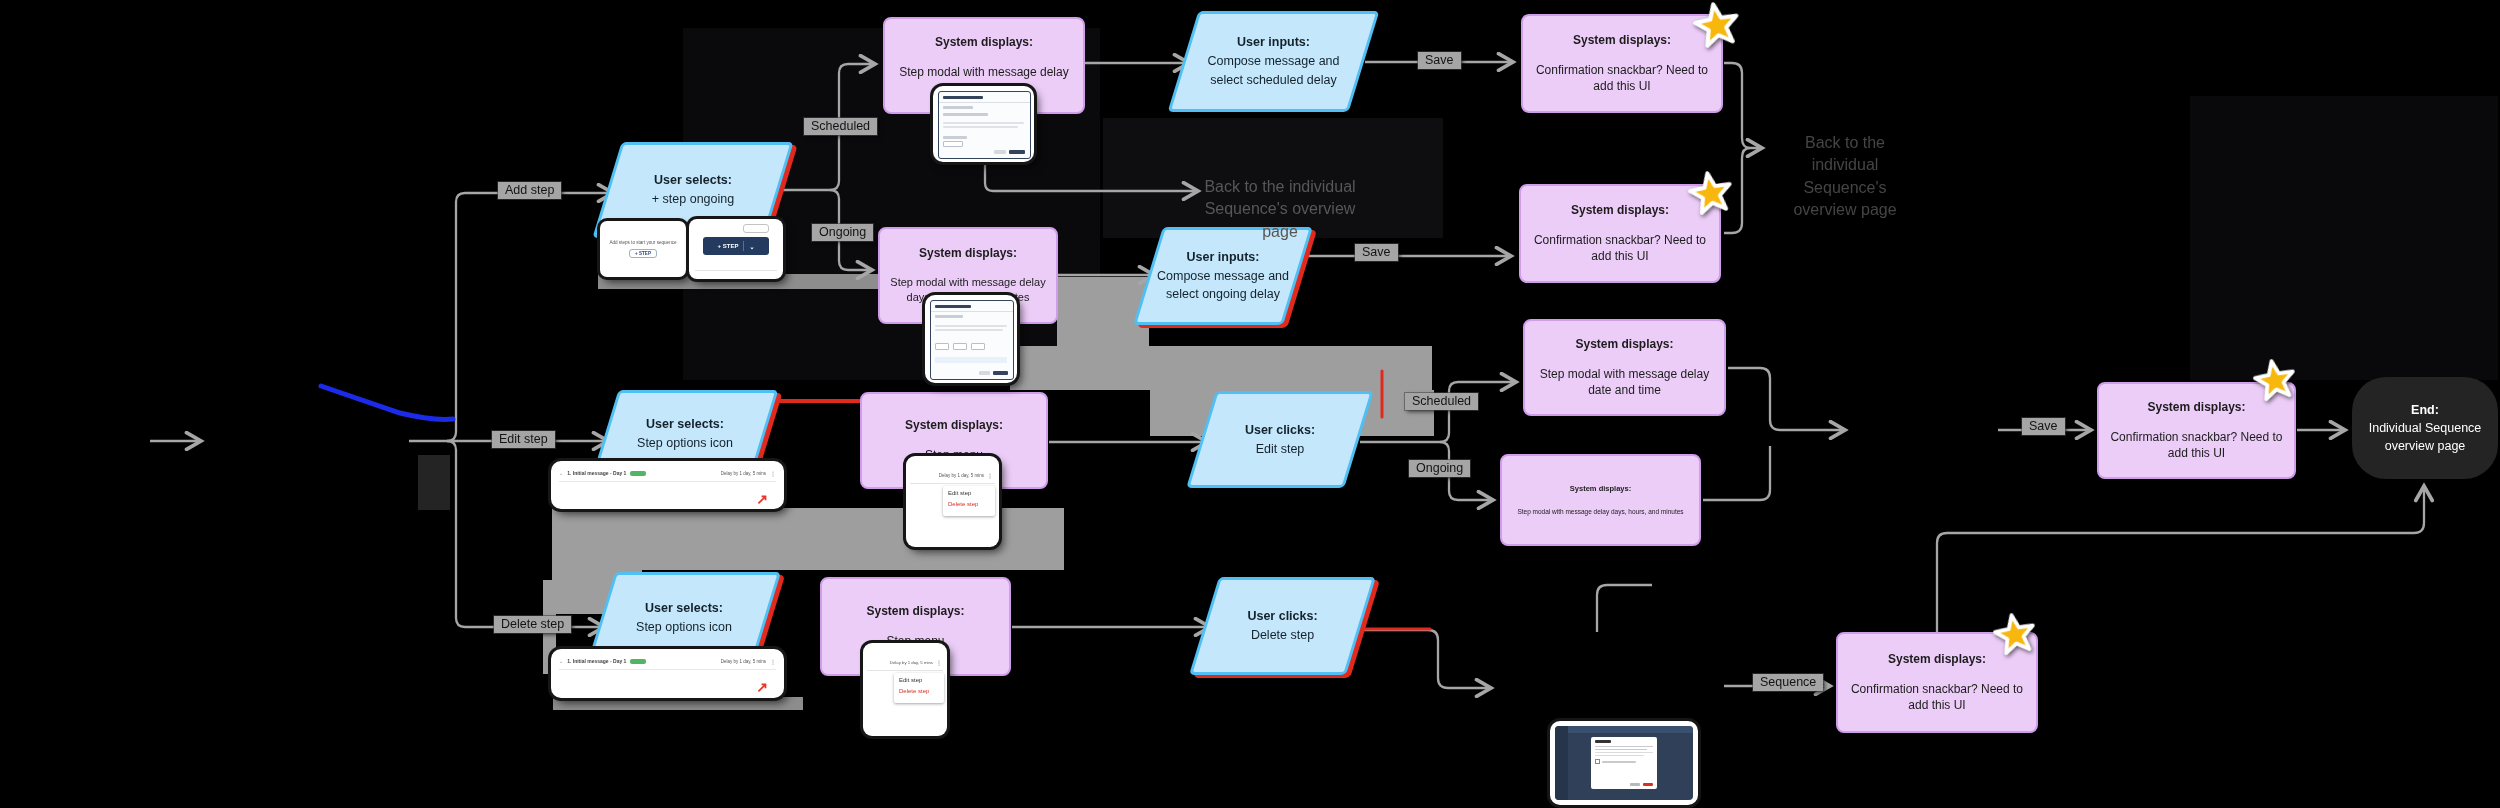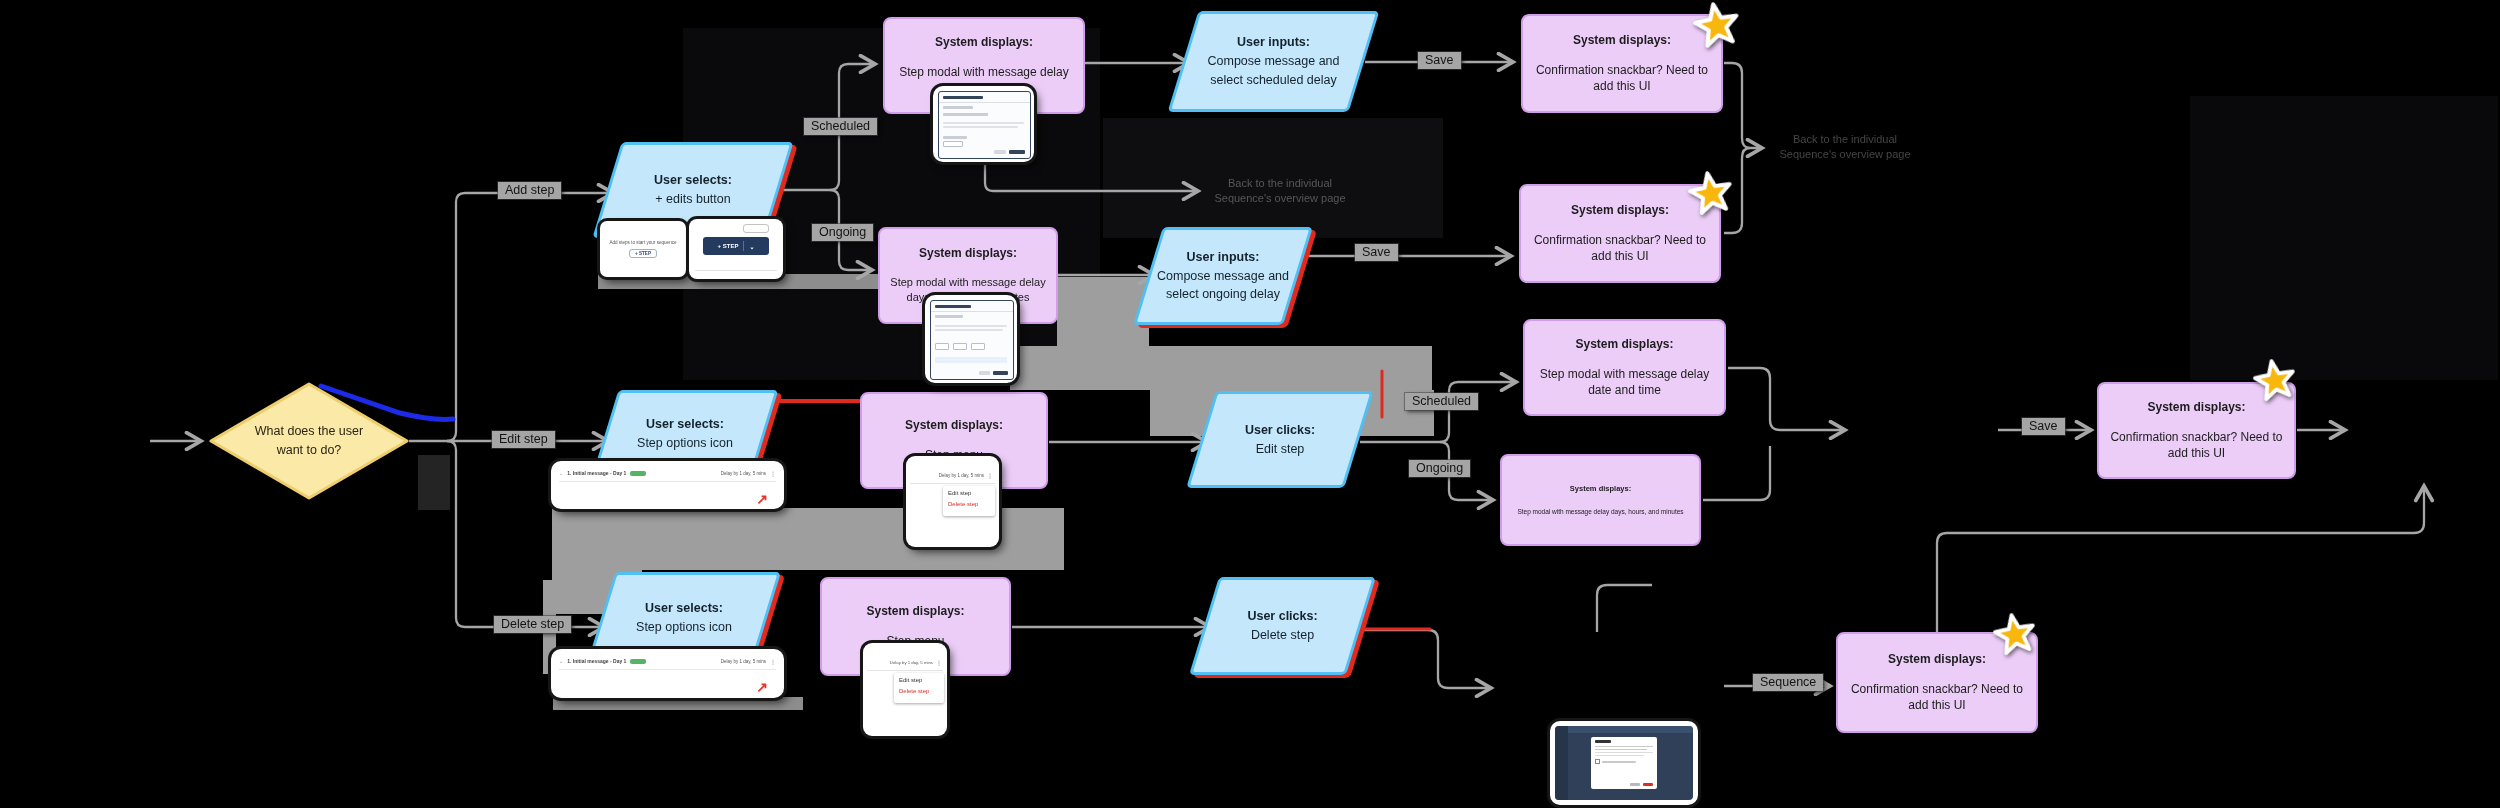--- a/index.html
+++ b/index.html
@@ -30,21 +30,21 @@
   .body{white-space:pre-line;}
   
   #decision{position:absolute;z-index:2;}
   #decision .dtext{position:absolute;inset:0;display:flex;flex-direction:column;justify-content:center;
                    text-align:center;font-size:12.5px;line-height:1.5;color:#2a2414;}
   
   .elabel{position:absolute;z-index:3;background:#A5A5A5;color:#141414;font-size:12.5px;
           padding:1px 7px 2px;white-space:nowrap;
           box-shadow:0 0 0 1px rgba(70,70,70,.55),2px 2px 4px rgba(0,0,0,.6);}
   
-  .annot{position:absolute;z-index:2;color:#575757;font-size:11px;text-align:center;
+  .annot{position:absolute;z-index:2;color:#575757;font-size:16px;text-align:center;
          white-space:pre-line;line-height:1.4;}
   .annot.dim{color:#454545;}
   
   .star{position:absolute;z-index:5;filter:drop-shadow(1px 2px 2px rgba(0,0,0,.6));}
   
   .thumb{position:absolute;z-index:4;background:#fff;
          box-shadow:0 0 0 3px #161616,4px 5px 9px rgba(0,0,0,.65);}
   .tiny{color:#555;}
   .screen{background:#FBFCFD;border:1.5px solid #33445C;border-radius:3px;position:relative;overflow:hidden;}
   .bar{background:#C9CDD4;border-radius:1px;}
@@ -110,34 +110,32 @@
       <path d="M1597,632 V595 Q1597,585 1607,585 H1652"></path>
     </g>
     <g fill="none" stroke-linecap="round">
       <path d="M773,401 H1013" stroke="#E02A1E" stroke-width="4"></path>
       <path d="M1382,371 V417" stroke="#E02A1E" stroke-width="3"></path>
       <path d="M1358,629 H1430" stroke="#E02A1E" stroke-width="3"></path>
       <path d="M321,386 L400,413 Q433,421 453,419" stroke="#1B2BE8" stroke-width="5"></path>
     </g>
   </svg>
 
-
-  <div id="decision" style="left:207px;top:380px;width:204px;height:122px;">
-    <svg width="204" height="122">
-      <polygon points="102,4 200,61 102,118 4,61" fill="#FBE9A7" stroke="#EECE6C" stroke-width="3" stroke-linejoin="round"></polygon>
-    </svg>
-    <div class="dtext body">What does the user
-want to do?</div>
-  </div>
+  <div class="terminal" style="left:2352px;top:377px;width:146px;height:102px;border-radius:34px;">
+    <span class="title">End:</span>
+    <span class="body">Individual Sequence
+overview page</span>
+  </div>
+
 
   <div class="pgram ghost" style="left:592px;top:142px;width:202px;height:96px;">
     <div class="pgram-bg"></div>
     <div class="pgram-text">
         <span class="title">User selects:</span>
-        <span class="body">+ edits button</span>
+        <span class="body">+ step ongoing</span>
       </div>
   </div>
   <div class="pbox" style="left:883px;top:17px;width:202px;height:97px;">
     <span class="title">System displays:</span>
     <span class="body">Step modal with message delay date and time</span>
   </div>
   <div class="pgram" style="left:1168px;top:11px;width:211px;height:101px;">
     <div class="pgram-bg"></div>
     <div class="pgram-text">
         <span class="title">User inputs:</span>

